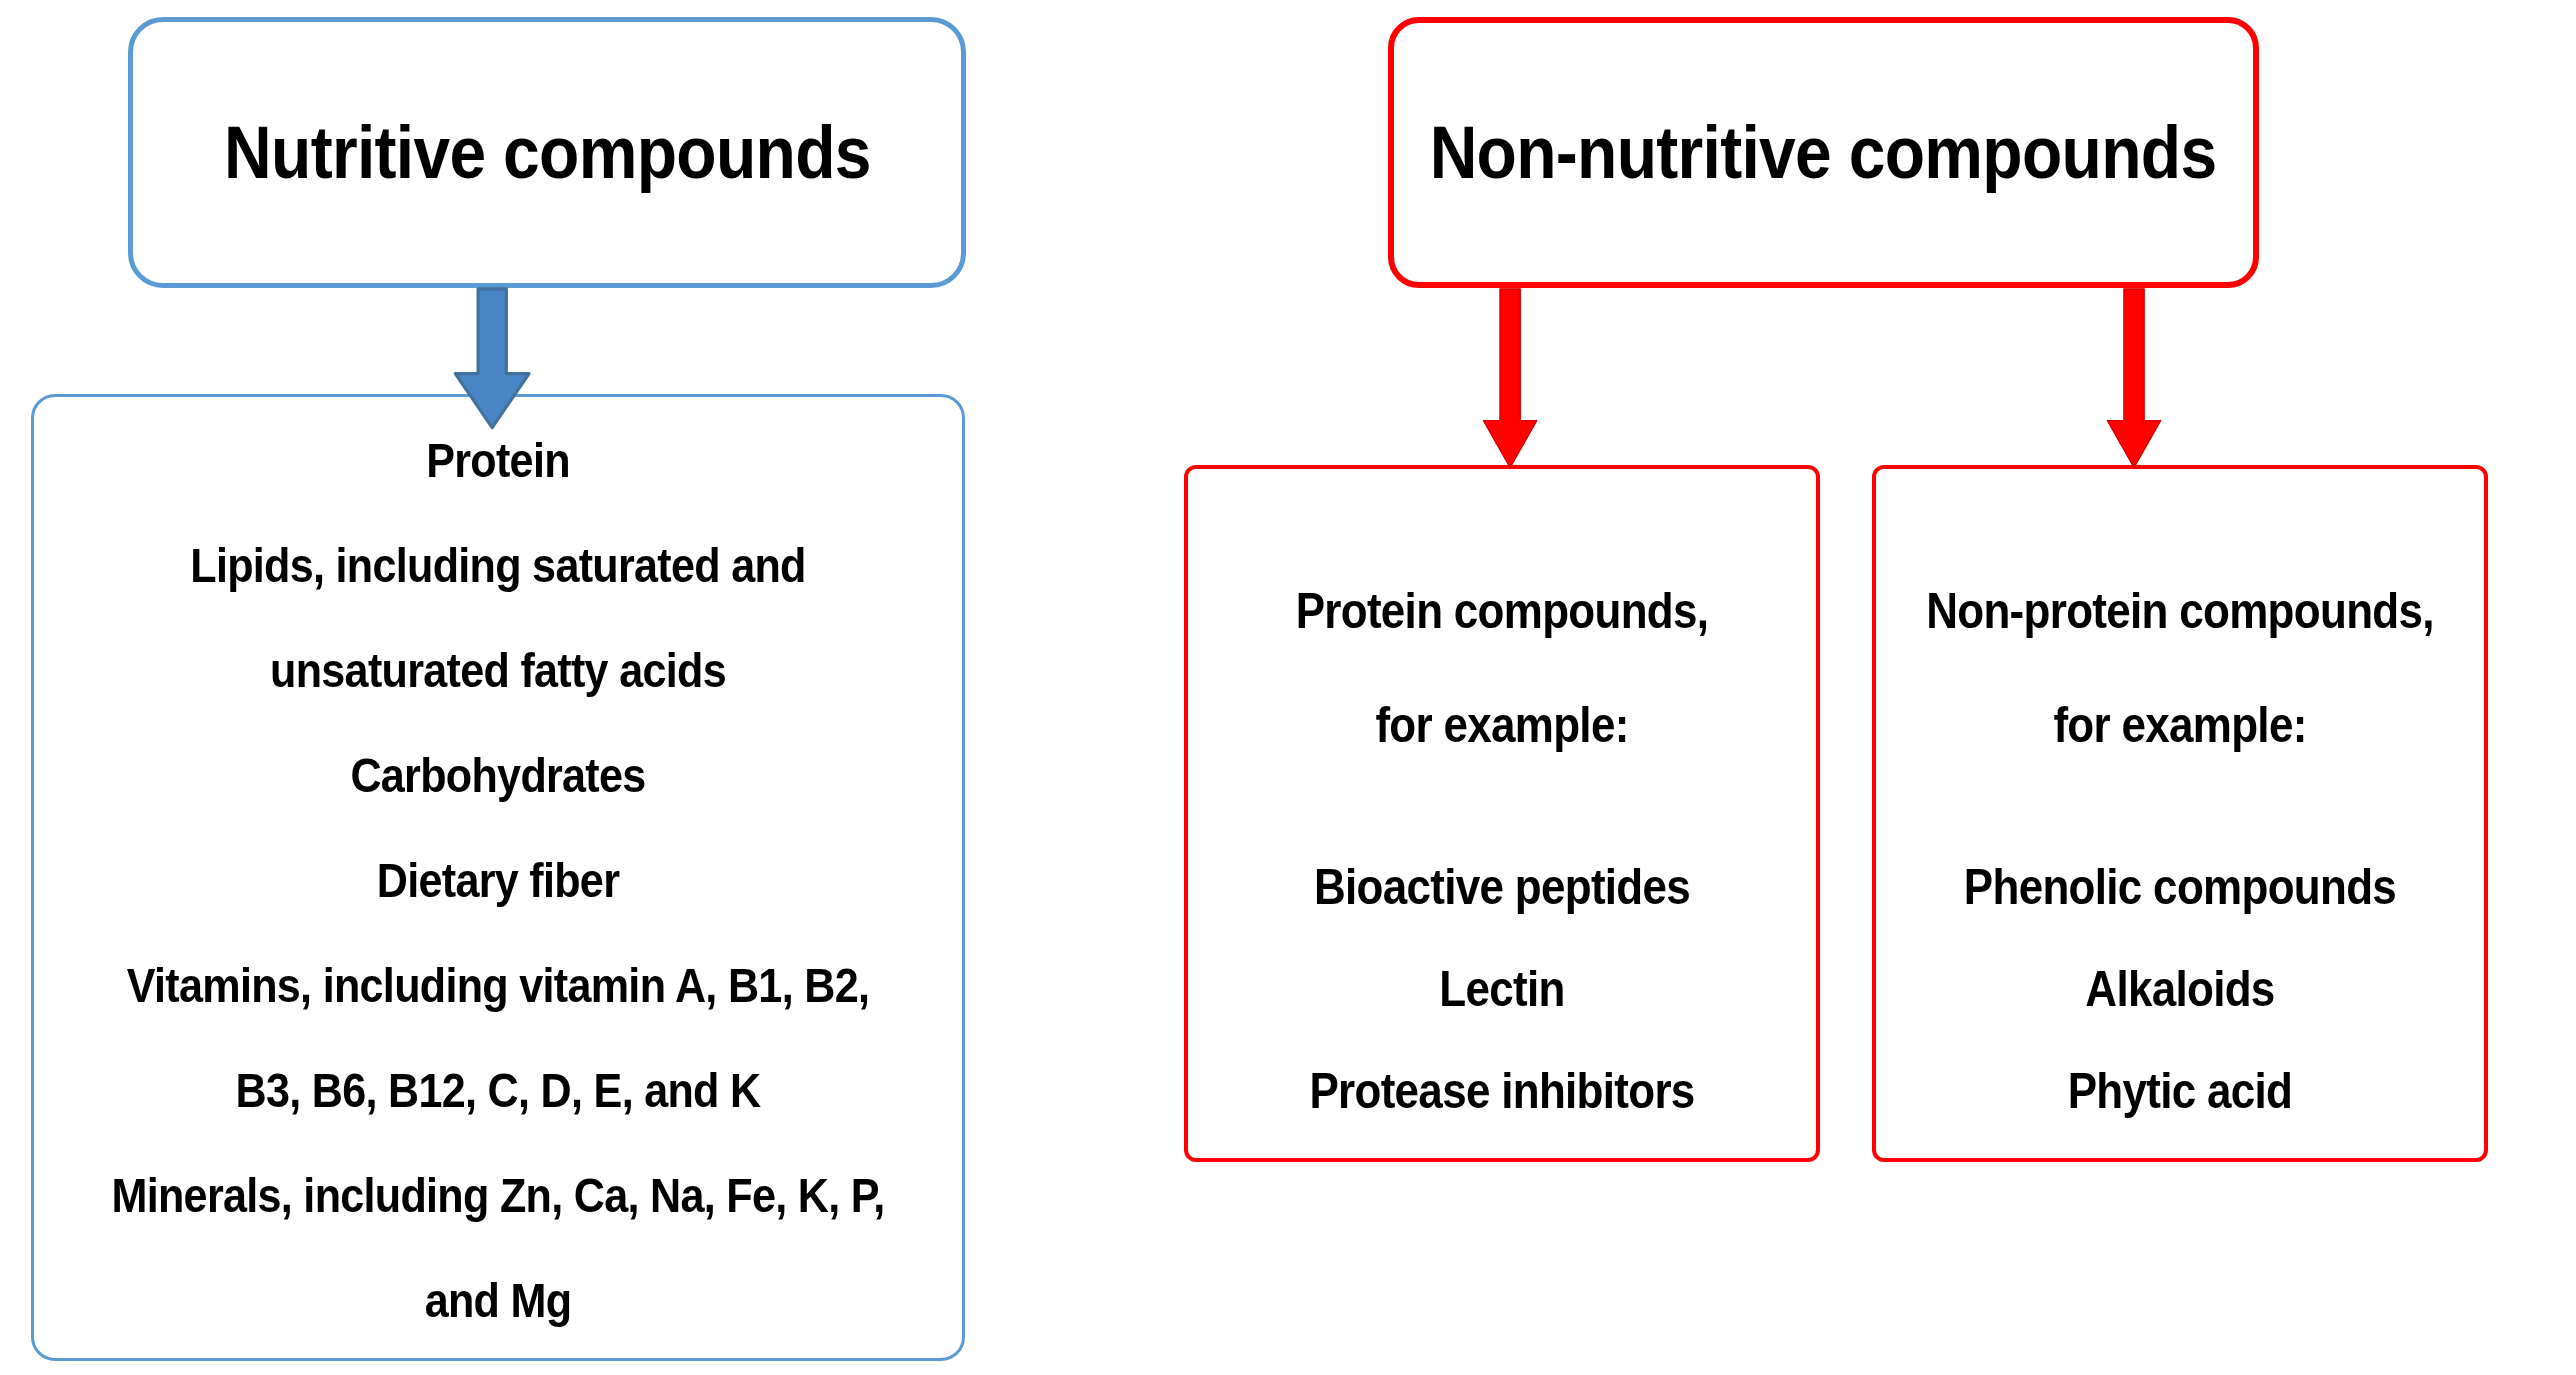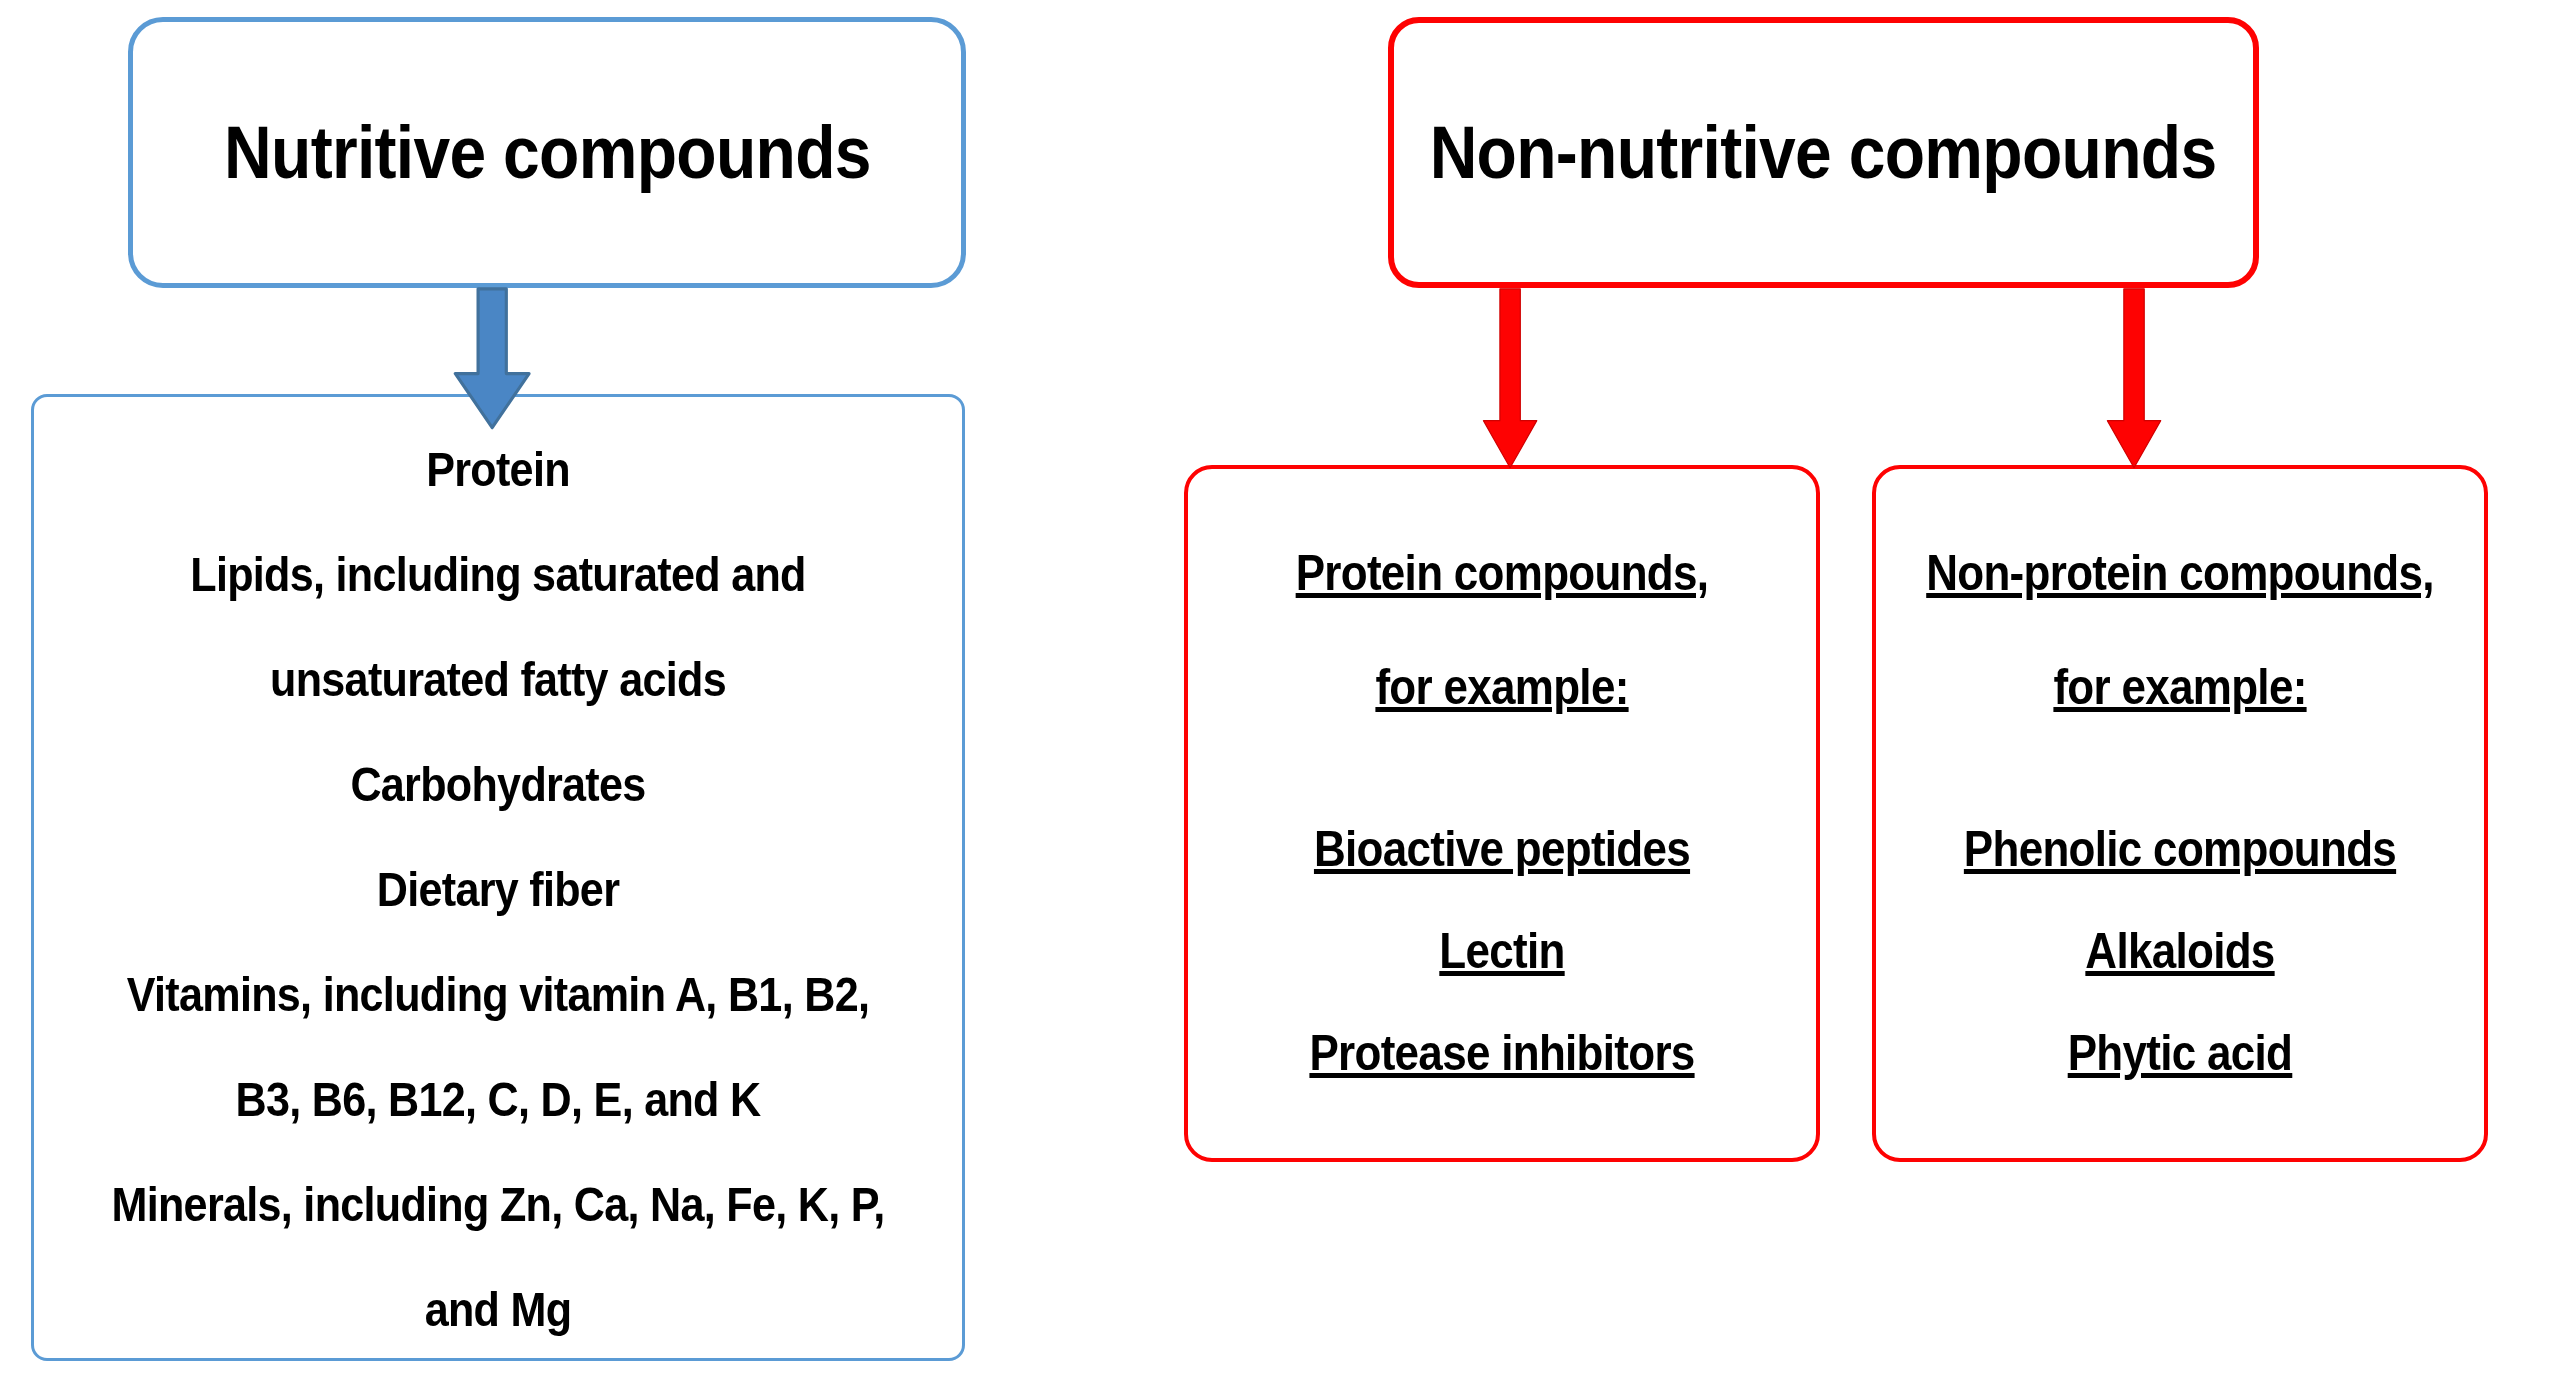--- a/index.html
+++ b/index.html
@@ -25,38 +25,37 @@
     transform-origin: center;
   }
   
   .blue-header {
     left: 128px; top: 16.5px; width: 838px; height: 271px;
     border: 5.5px solid #5B9BD5; border-radius: 35px;
     display: flex; align-items: center; justify-content: center;
   }
   .blue-content {
     left: 31px; top: 394px; width: 934px; height: 967px;
-    border: 3.9px solid #5B9BD5; border-radius: 16px;
-    padding-top: 20px;
+    border: 3.9px solid #5B9BD5; border-radius: 24px;
+    padding-top: 11px;
   }
   .blue-content .line {
     height: 105px; line-height: 105px;
     font-size: 49px;
   }
   .hdr-text { font-size: 75px; }
   
   .red-header {
     left: 1388px; top: 16.5px; width: 871px; height: 271px;
     border: 6.3px solid #FE0202; border-radius: 31px;
     display: flex; align-items: center; justify-content: center;
   }
   .red-sub {
-    border: 4.7px solid #FE0202; border-radius: 28px;
-    padding-top: 47px;
-    text-decoration: underline;
+    border: 4.7px solid #FE0202; border-radius: 12px;
+    padding-top: 85px;
   }
   .red-sub-1 { left: 1184px; top: 465px; width: 636px; height: 697px; }
   .red-sub-2 { left: 1872px; top: 465px; width: 616px; height: 697px; }
   .red-sub .heading-line {
     height: 114px; line-height: 114px;
     font-size: 50px;
   }
   .red-sub .spacer { height: 54px; }
   .red-sub .line.item {
     height: 102px; line-height: 102px;

